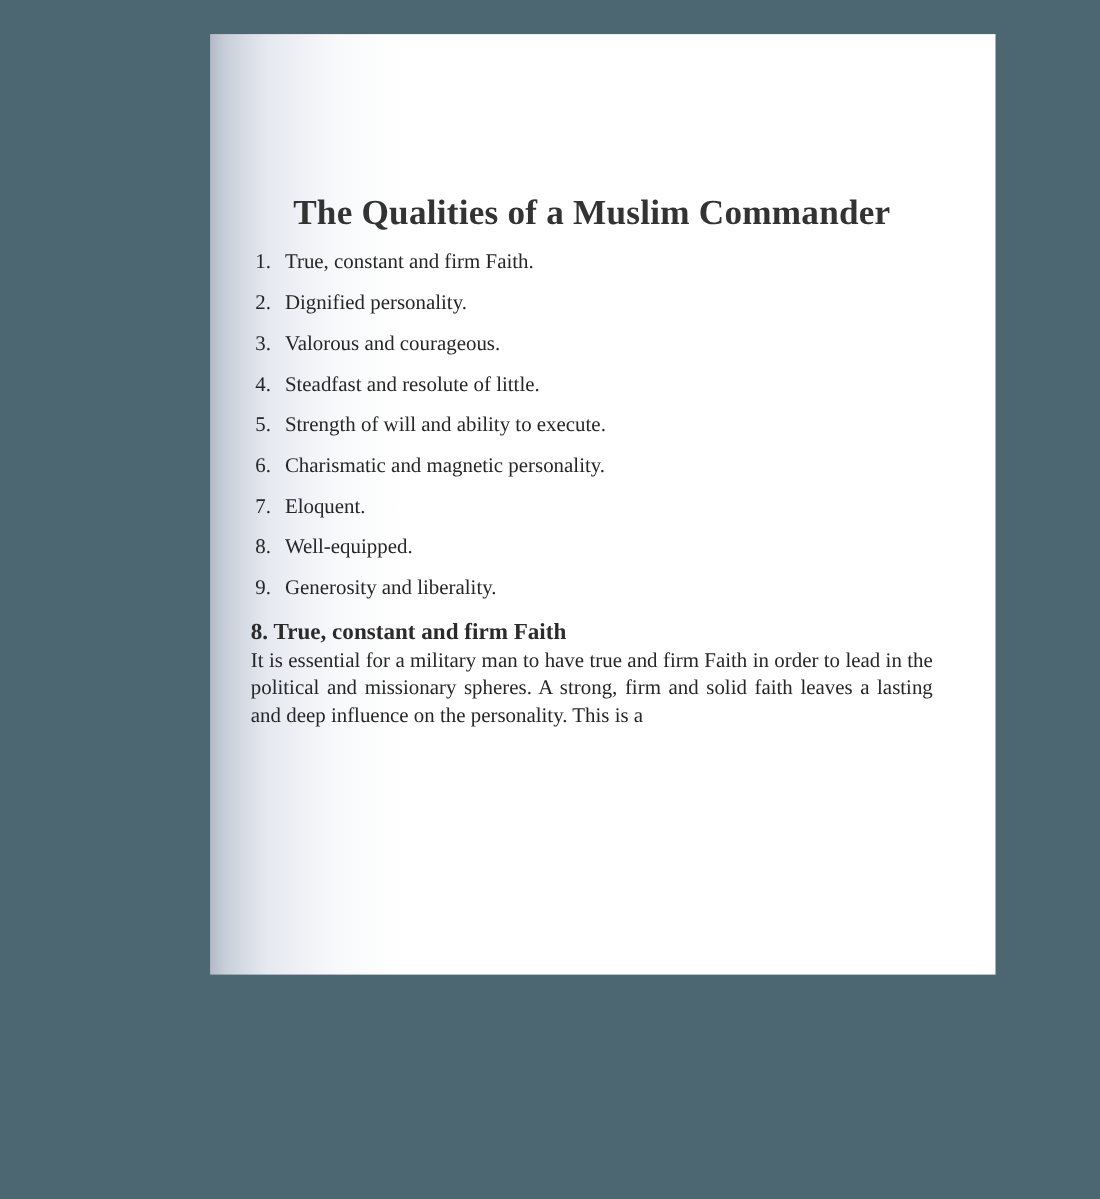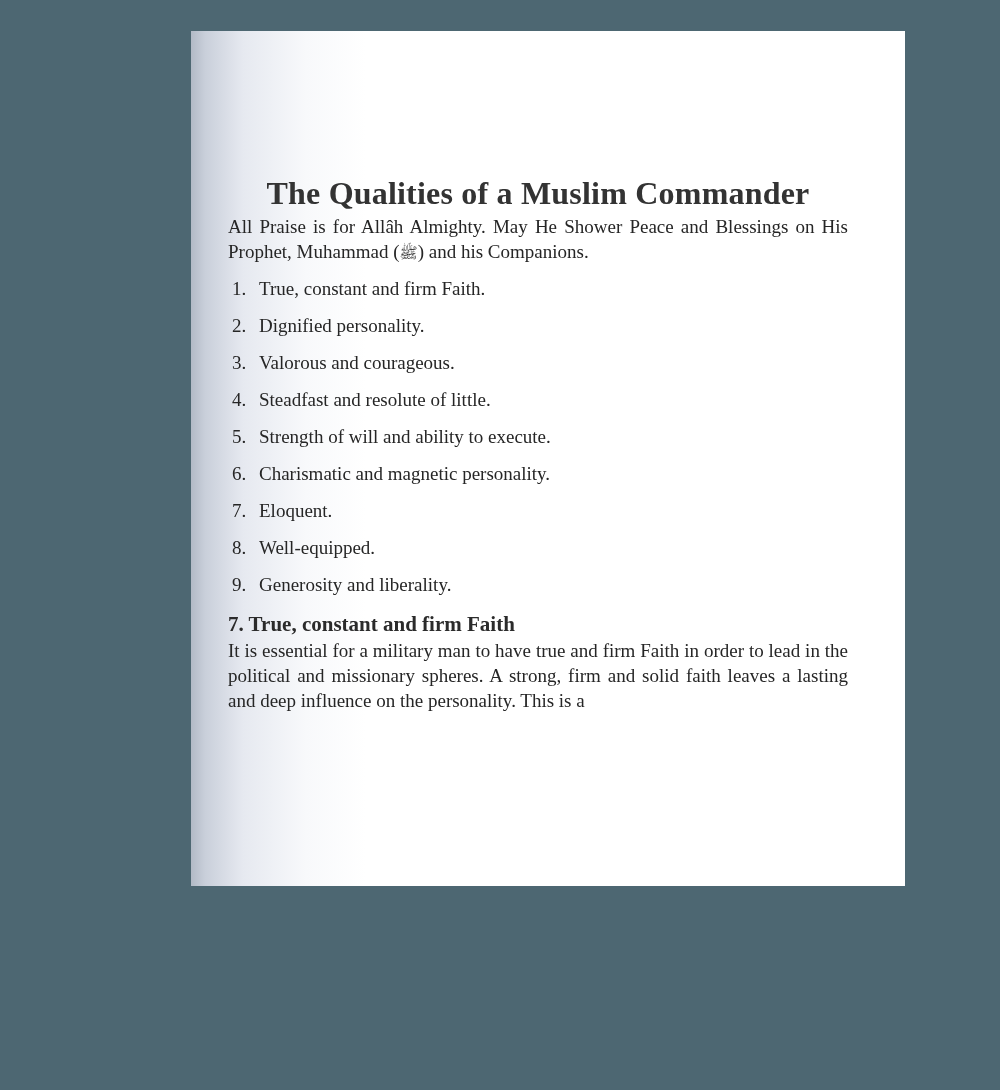--- a/index.html
+++ b/index.html
@@ -78,21 +78,20 @@
   }
 </style>
 </head>
 <body>
 
 <div class="page">
   <div class="content">
 
     <h1 class="title">The Qualities of a Muslim Commander</h1>
 
-    <p class="body-par par-intro"><span>All Praise is for Allâh Almighty. May He Shower Peace and Blessings on His Prophet, Muhammad (</span><span class="honorific">ﷺ</span><span>) and his Companions.</span></p>
 
 
     <div class="qualities-list">
       <div class="li-row">
         <span class="li-num">1.</span>
         <span class="li-text">True, constant and firm Faith.</span>
       </div>
       <div class="li-row">
         <span class="li-num">2.</span>
         <span class="li-text">Dignified personality.</span>
@@ -121,18 +120,18 @@
         <span class="li-num">8.</span>
         <span class="li-text">Well-equipped.</span>
       </div>
       <div class="li-row">
         <span class="li-num">9.</span>
         <span class="li-text">Generosity and liberality.</span>
       </div>
     </div>
 
 
-    <h2 class="section-heading">7. True, constant and firm Faith</h2>
+    <h2 class="section-heading">8. True, constant and firm Faith</h2>
 
     <p class="body-par par-section">It is essential for a military man to have true and firm Faith in order to lead in the political and missionary spheres. A strong, firm and solid faith leaves a lasting and deep influence on the personality. This is a</p>
 
   </div>
 </div>
 
 </body></html>

